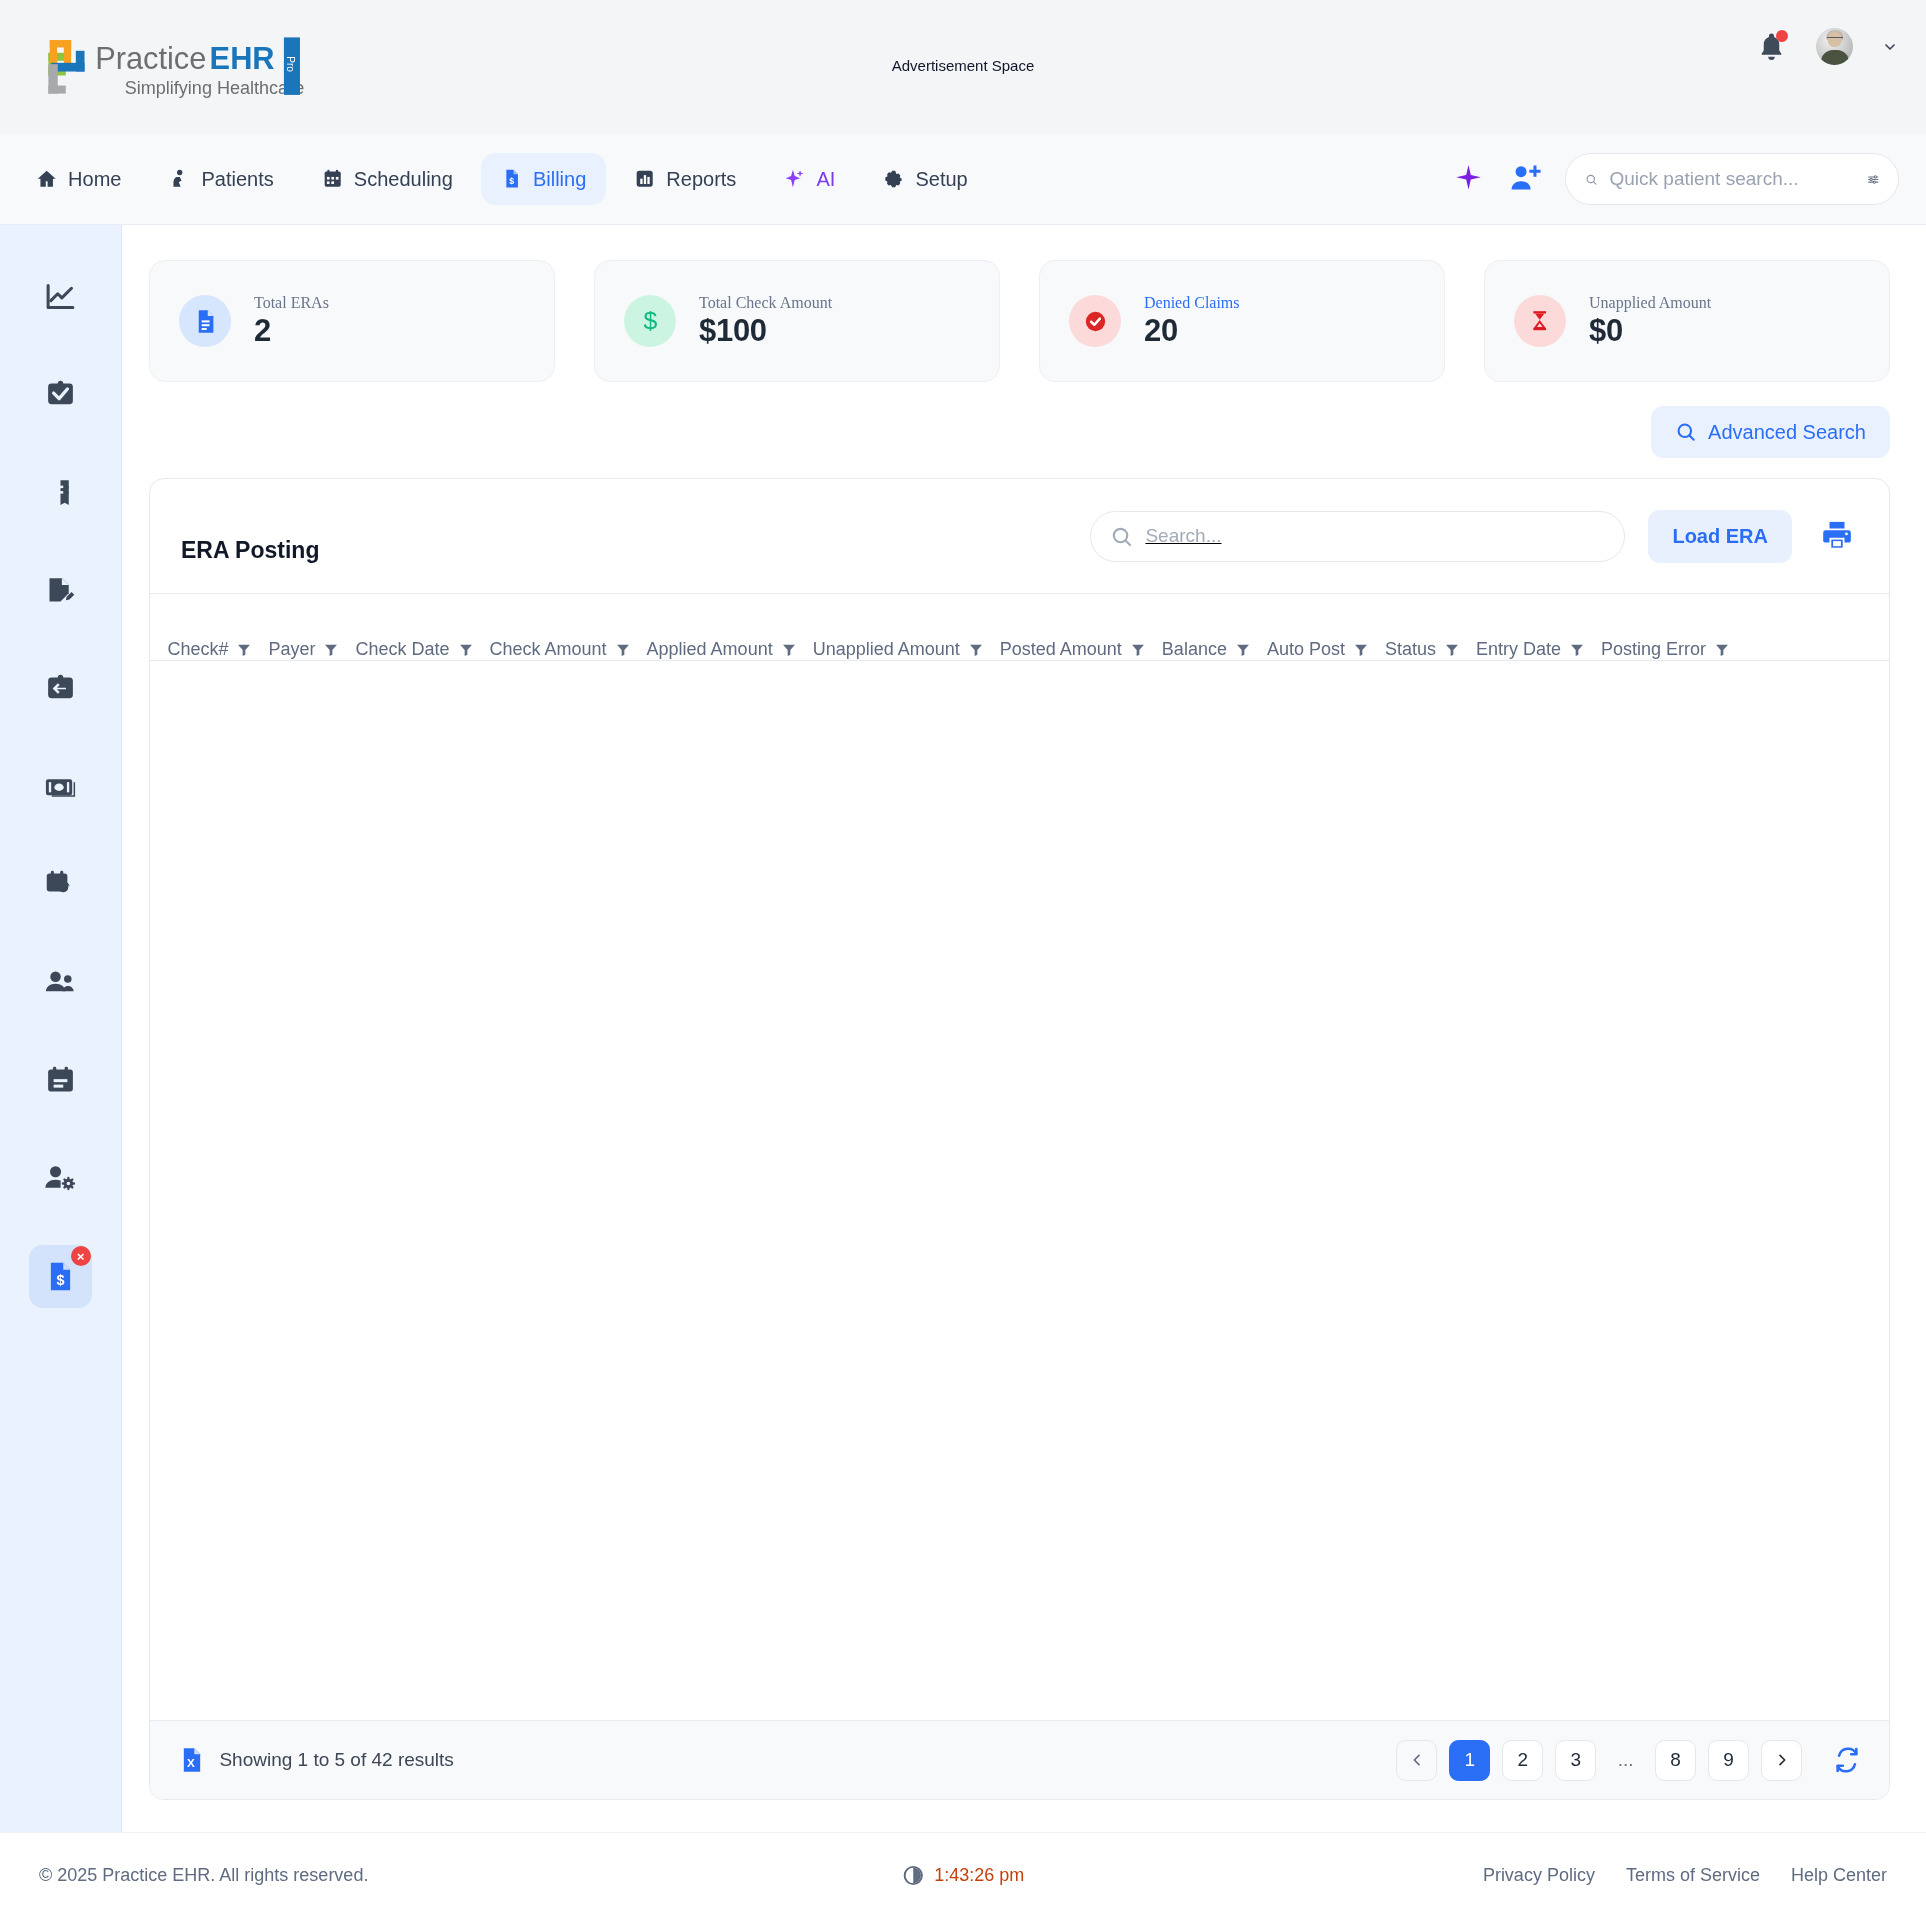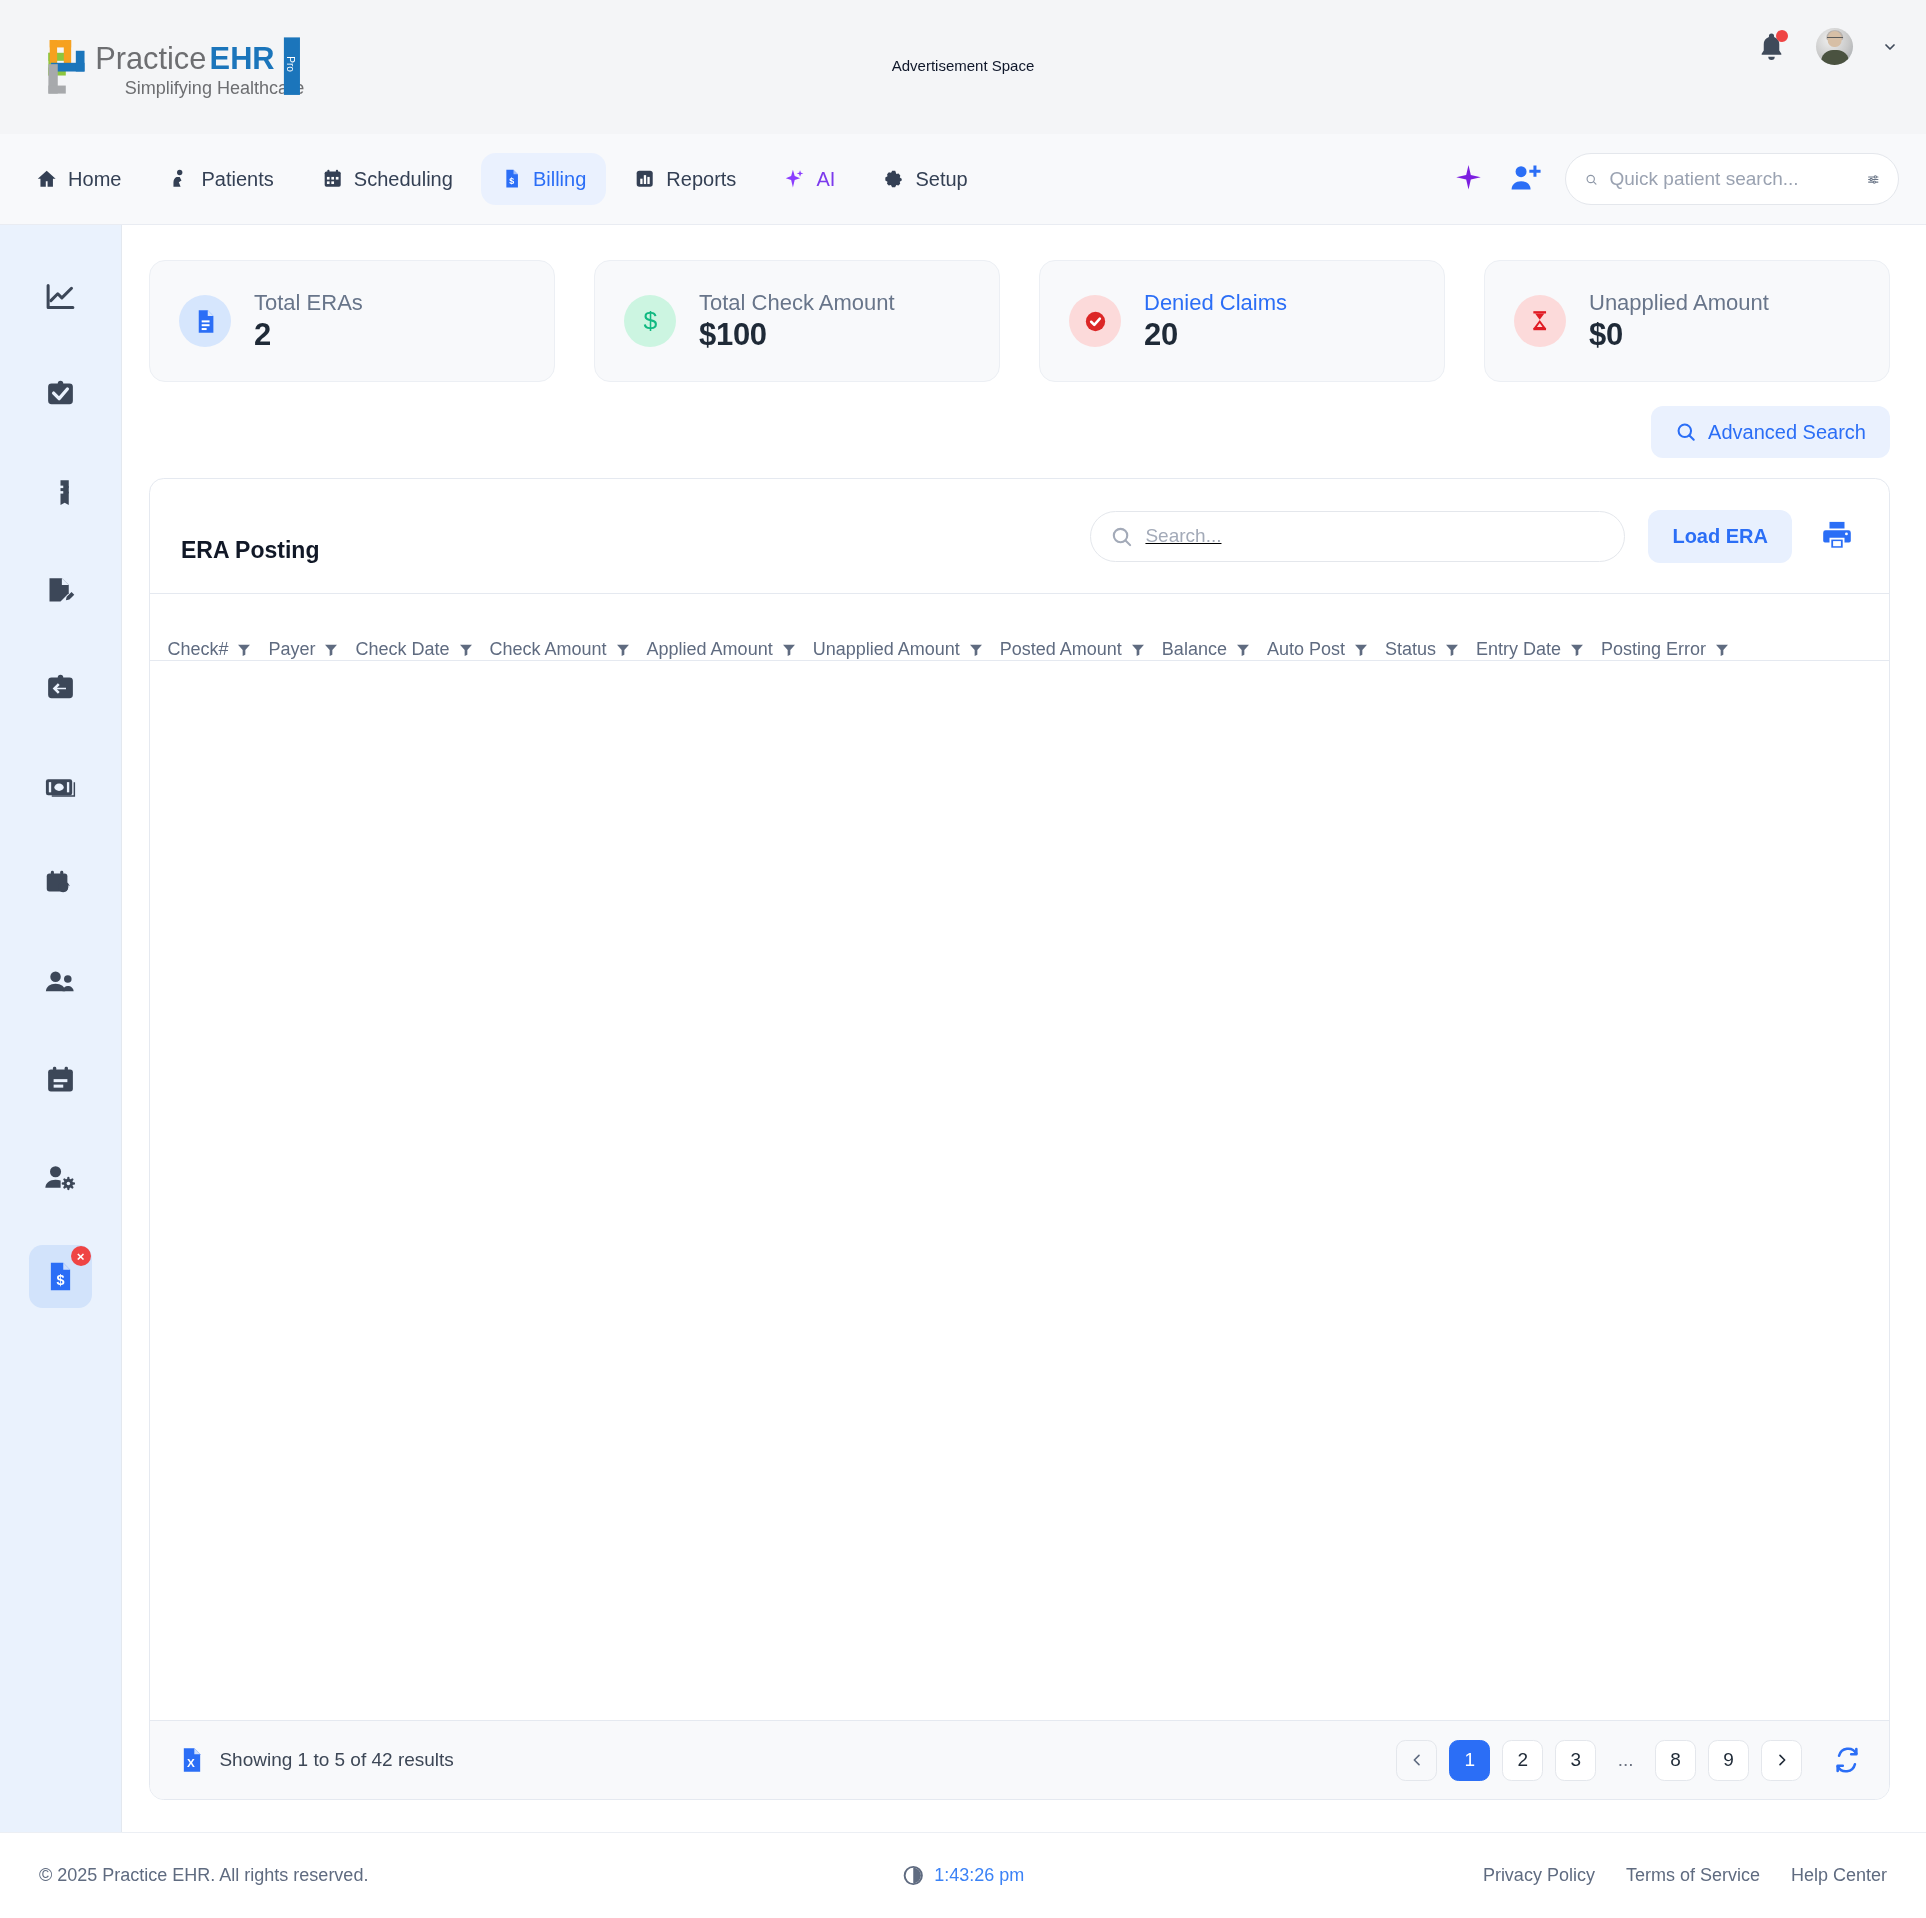--- a/index.html
+++ b/index.html
@@ -165,21 +165,21 @@
     display: flex;
     align-items: center;
     padding: 0 29px;
     gap: 23px;
   }
   .kpi-icon {
     width: 52px; height: 52px; border-radius: 50%;
     display: flex; align-items: center; justify-content: center;
     flex: 0 0 52px;
   }
-  .kpi-label { font-size: 22px; color: #68758a; margin-bottom: 1px; }
+  .kpi-label { font-size: 16px; color: #68758a; margin-bottom: 1px; font-family: Liberation Serif, serif; }
   .kpi-label.link { color: #2b6ef6; }
   .kpi-value { font-size: 31px; font-weight: bold; color: #1f2a37; letter-spacing: -0.3px; }
 
   
   .adv-row { display: flex; justify-content: flex-end; margin-top: 24px; }
   .adv-btn {
     background: #eaf1fe;
     color: #2b6ef6;
     border: none;
     border-radius: 12px;
@@ -289,21 +289,21 @@
     background: #ffffff;
     display: flex;
     align-items: center;
     position: relative;
     padding: 0 39px;
   }
   .copyright { font-size: 18px; color: #5f6b80; }
   .clock {
     position:absolute; left: 50%; transform: translateX(-50%);
     display:flex; align-items:center; gap: 9.4px;
-    font-size: 18px; color: #3b82f6; justify-content: space-between;
+    font-size: 18px; color: #c2410c; justify-content: space-between;
   }
   .footer-links { margin-left:auto; display:flex; gap: 31px; }
   .footer-links a { font-size: 18px; color:#5f6b80; text-decoration:none; cursor:pointer; }
 </style>
 </head>
 <body>
 
 <div class="page">
 
   <div class="topbar">

